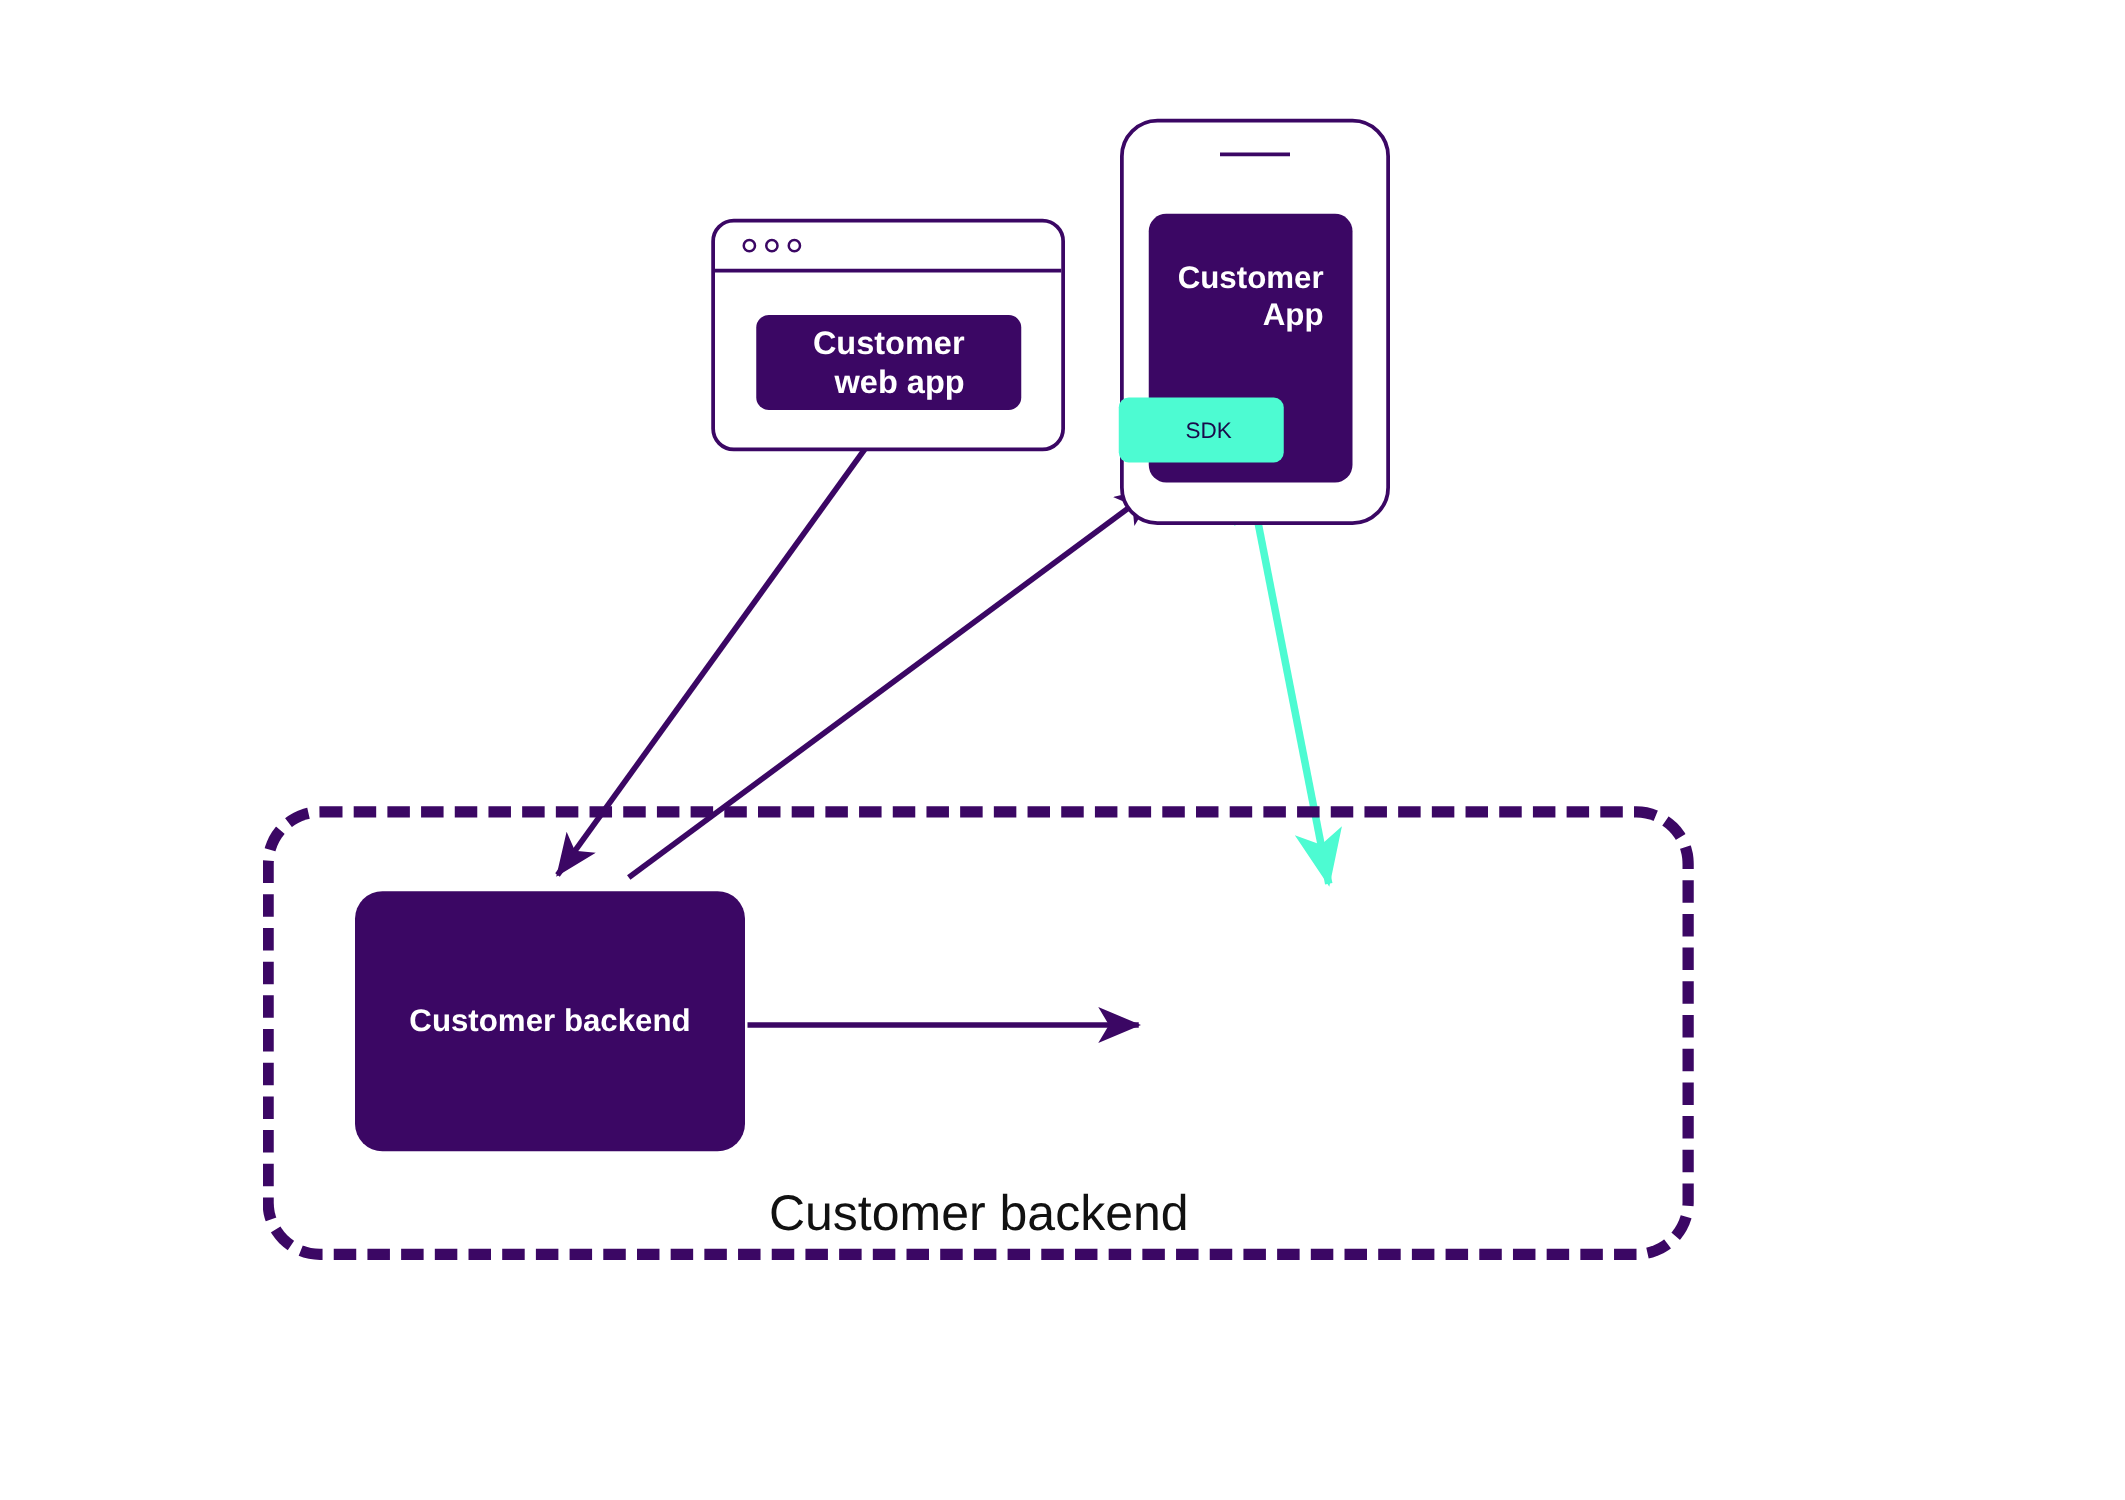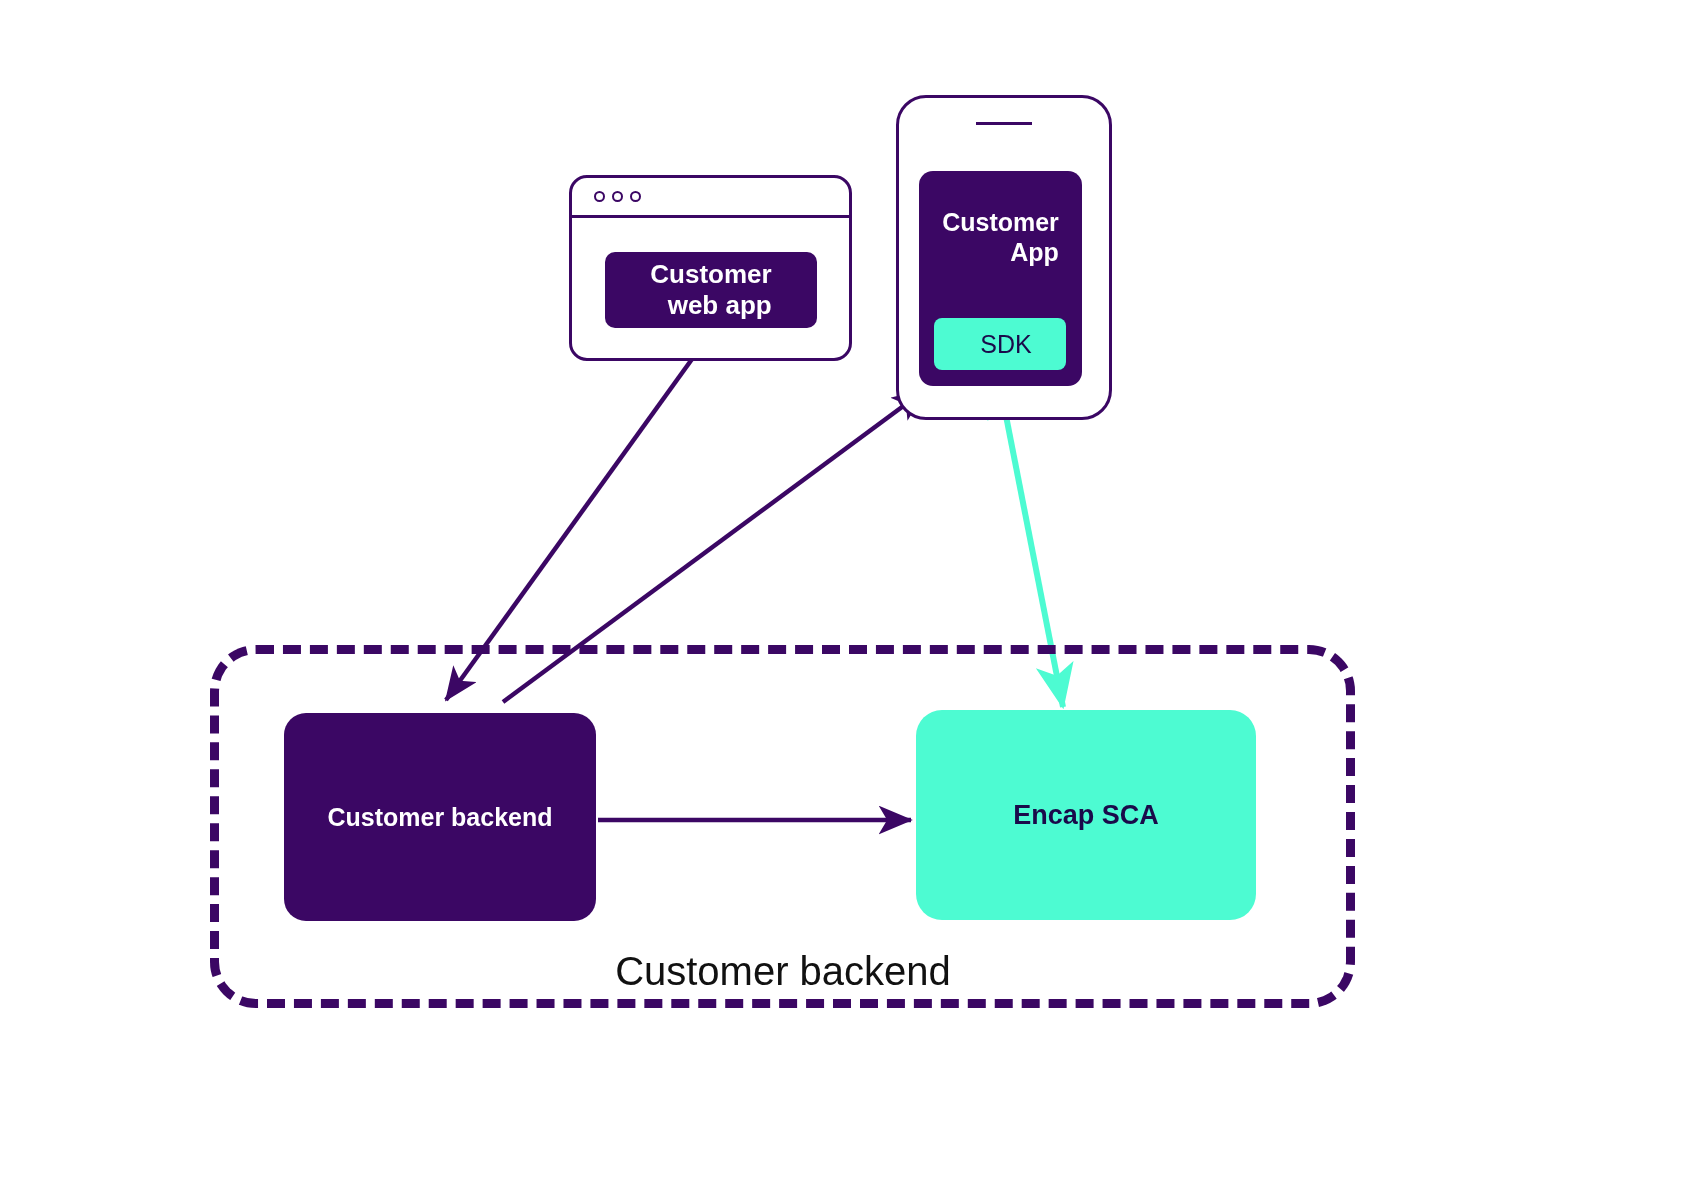--- a/index.html
+++ b/index.html
@@ -104,29 +104,29 @@
     background: #3B0764;
     border-radius: 14px;
     color: #ffffff;
     font-weight: bold;
     font-size: 25px;
     line-height: 1.2;
     align-items: flex-start;
     padding-top: 36px;
   }
   #sdk-box {
-    left: 934px;
+    left: 895px;
     top: 318px;
     width: 132px;
     height: 52px;
     background: #4DFBD2;
     border-radius: 8px;
     color: #1A0A4A;
     font-weight: normal;
-    font-size: 25px;
+    font-size: 18px;
     padding-left: 12px;
   }
 
   
   #backend-container {
     left: 210px;
     top: 645px;
     width: 1145px;
     height: 363px;
     border: 9px dashed #3B0764;
@@ -222,21 +222,18 @@
   </div>
 
   <div class="node" id="sdk-box">
     <span>SDK</span>
   </div>
 
   <div class="node" id="customer-backend-box">
     <span>Customer backend</span>
   </div>
 
-  <div class="node" id="encap-sca-box">
-    <span>Encap SCA</span>
-  </div>
 
   <div class="node" id="backend-caption">
     <span>Customer backend</span>
   </div>
 
 </div>
 
 </body></html>

